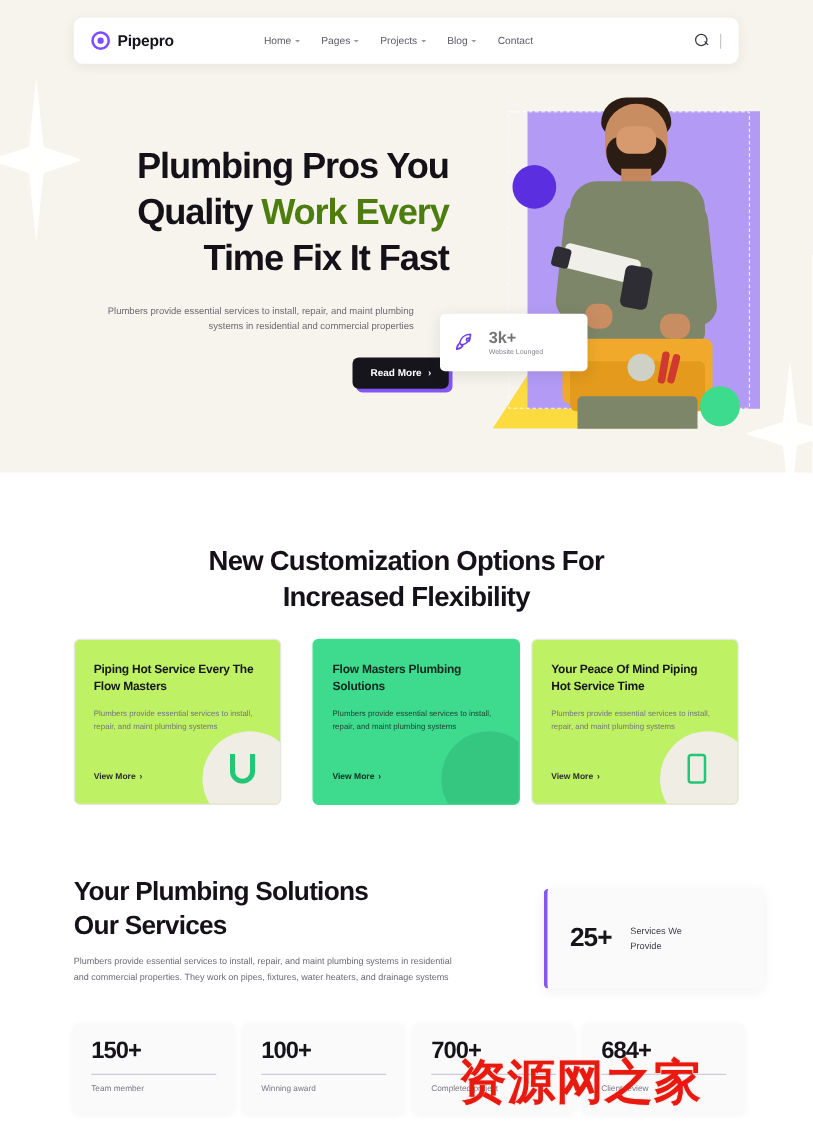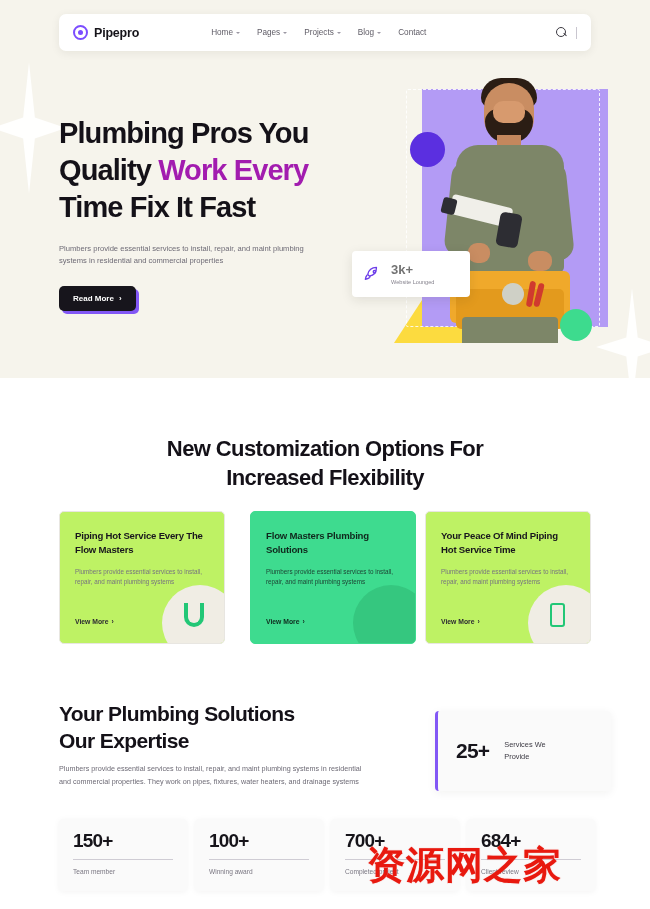--- a/index.html
+++ b/index.html
@@ -61,26 +61,26 @@
     content: ""; position: absolute; left: 0; top: 0;
     width: 8px; height: 8px; border: 1.2px solid #3c3a42; border-radius: 50%;
   }
   .search-ico::after {
     content: ""; position: absolute; left: 7px; top: 7px;
     width: 4px; height: 1.2px; background: #3c3a42; transform: rotate(45deg);
   }
   .nav-divider { width: 1px; height: 12px; background: #c9c6cf; }
 
   
-  .hero-copy { position: absolute; left: 59px; top: 115px; width: 300px; }
+  .hero-copy { position: absolute; left: 59px; top: 115px; width: 300px; text-align: right; }
   .hero-title {
     font-size: 29px; line-height: 37px; font-weight: 700;
     color: #141118; letter-spacing: -.9px;
   }
-  .hero-title .hl { color: #a21caf; margin-top: 45px; }
+  .hero-title .hl { color: #4d7c0f; margin-top: 45px; }
   .hero-sub {
     margin-top: 17px; font-size: 7.6px; line-height: 12px; color: #6d6a75; width: 272px;
   }
   .btn-read {
     margin-top: 19px; display: inline-flex; align-items: center; gap: 5px;
     background: #17151c; color: #ffffff;
     font-size: 8px; font-weight: 700;
     padding: 8px 14px; border-radius: 5px;
     box-shadow: 3px 3px 0 #8257f5;
     cursor: pointer;
@@ -373,21 +373,21 @@
       </div>
       <div class="card-glyph">
           <div class="glyph-pipe"></div>
         </div>
     </div>
 
   </div>
 
   <div class="sec3-head">
     <div>Your Plumbing Solutions</div>
-    <div>Our Expertise</div>
+    <div>Our Services</div>
   </div>
   <div class="sec3-text">Plumbers provide essential services to install, repair, and maint plumbing systems in residential and commercial properties. They work on pipes, fixtures, water heaters, and drainage systems</div>
 
   <div class="svc-card">
     <div class="svc-num">25+</div>
     <div class="svc-lbl">
       <div>Services We</div>
       <div>Provide</div>
     </div>
   </div>

